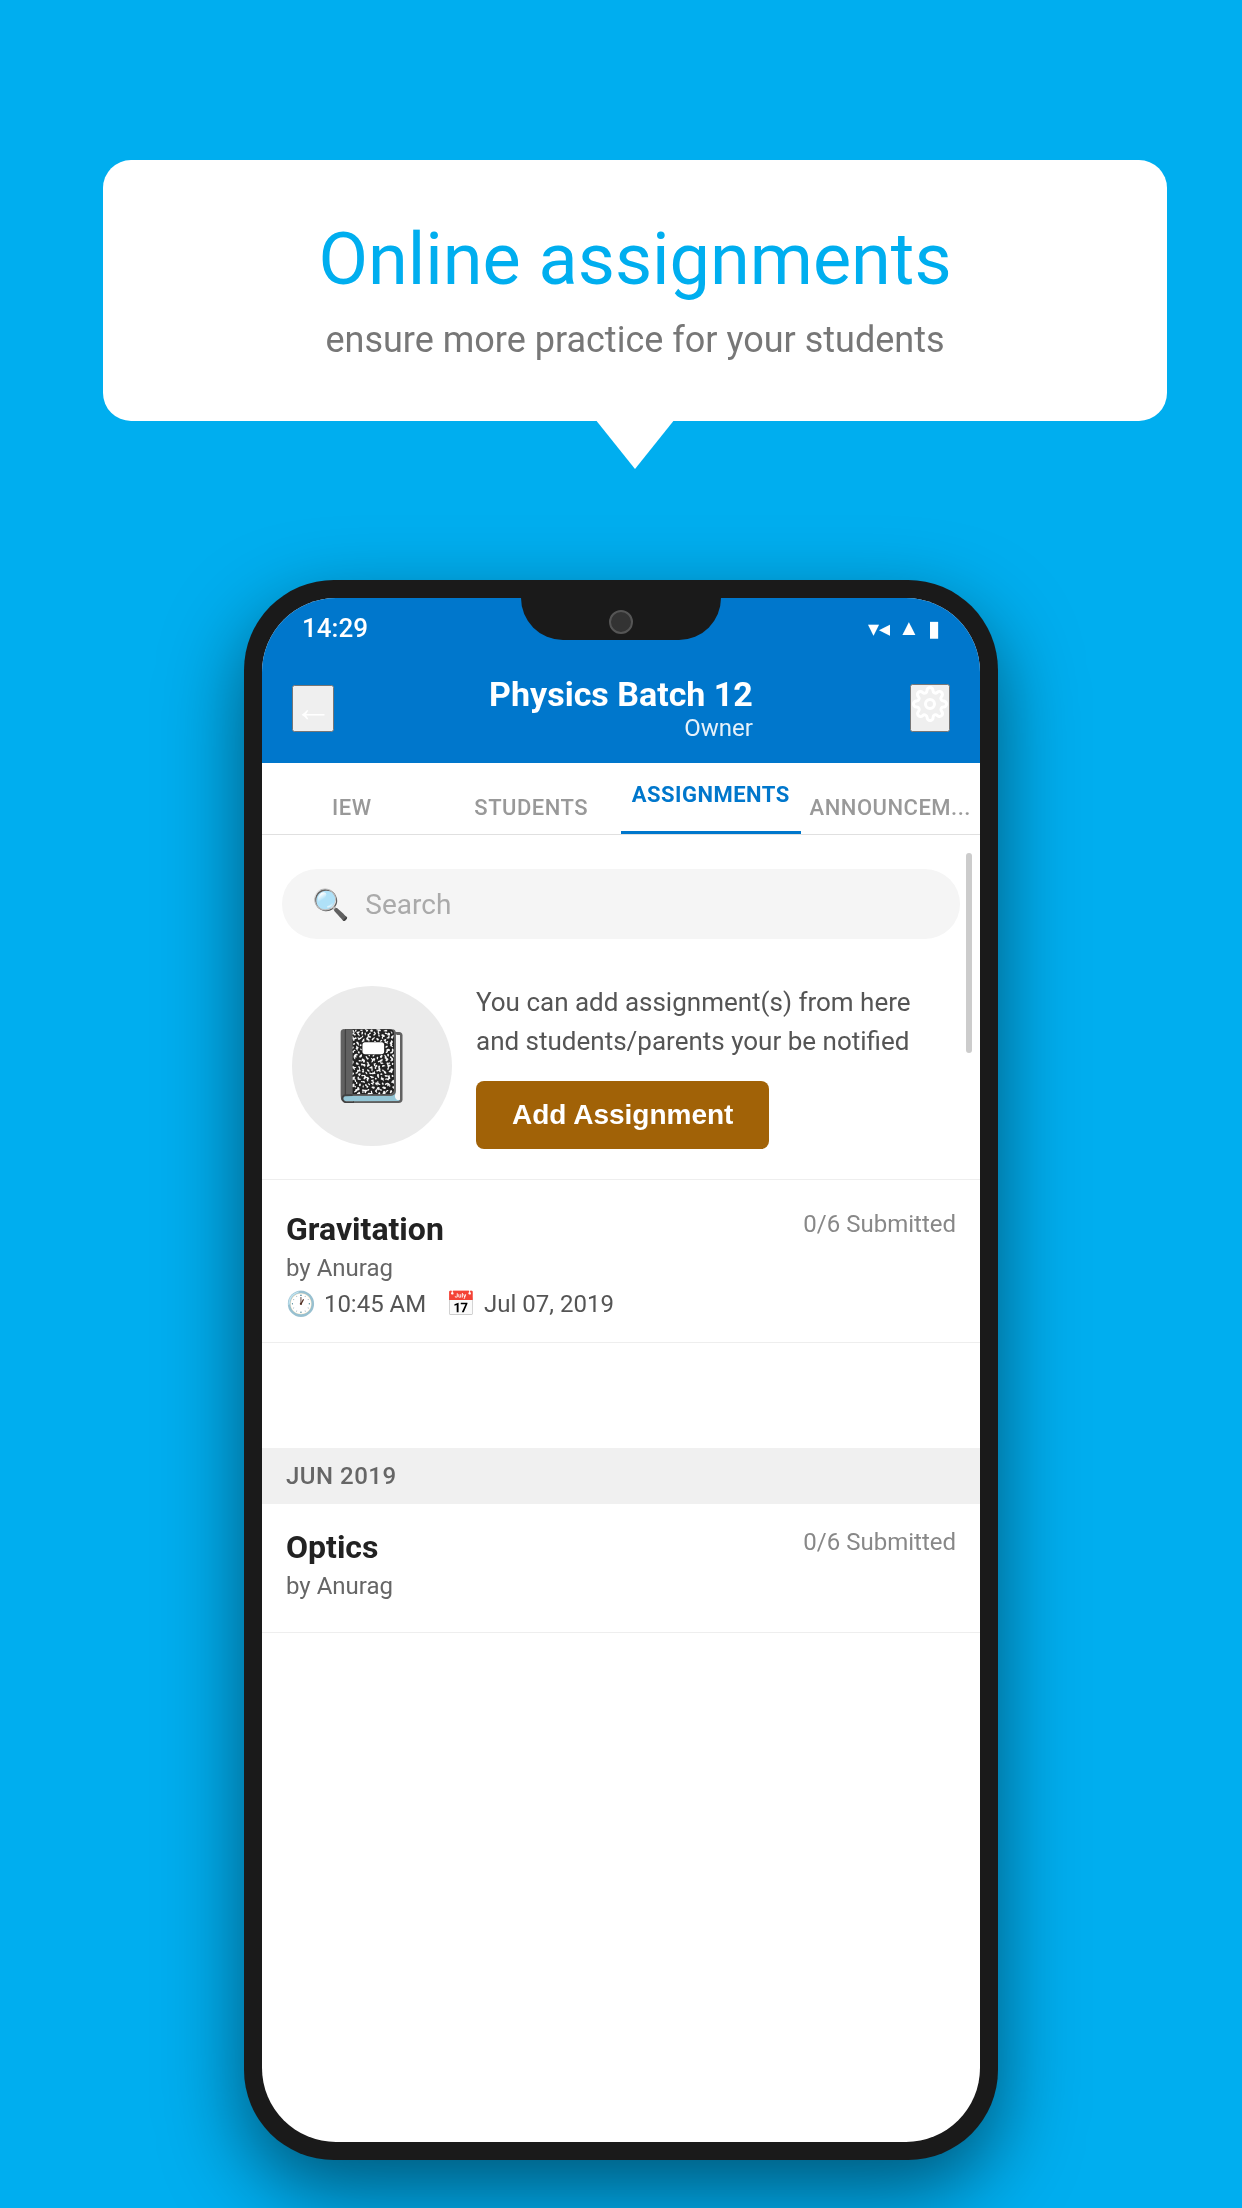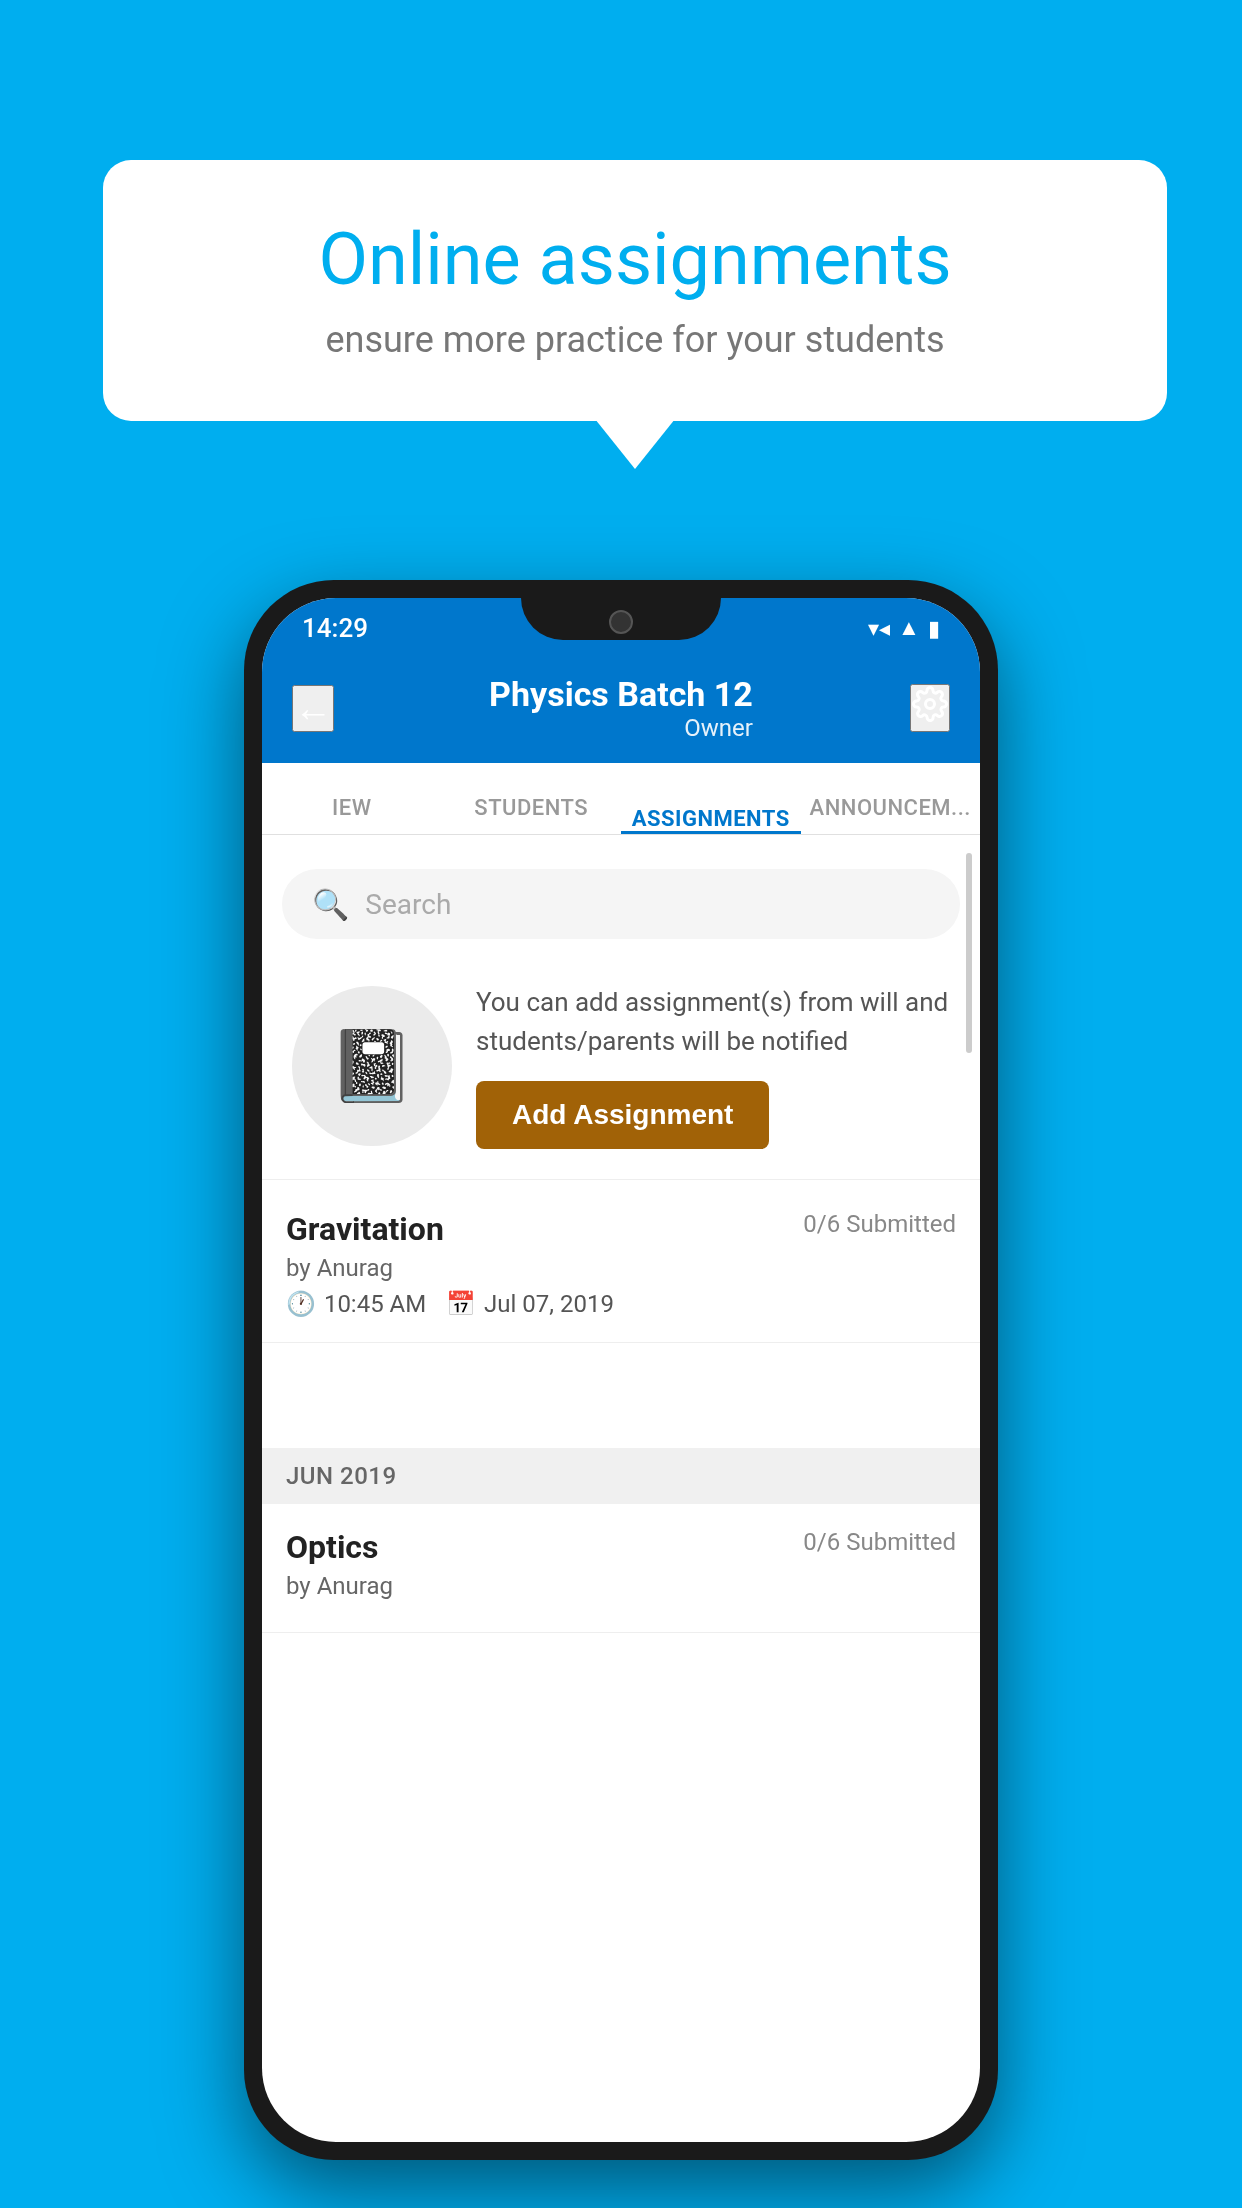--- a/index.html
+++ b/index.html
@@ -192,21 +192,21 @@
       font-size: 22px;
       font-weight: 500;
       color: #999;
       padding-bottom: 14px;
       cursor: pointer;
       letter-spacing: 0.5px;
     }
     .tab-item.active {
       color: #0077CC;
       border-bottom: 3px solid #0077CC;
-      padding-bottom: 0;
+      padding-bottom: 24px;
       font-weight: 700;
       text-align: center;
     }
 
     
     .search-bar-container {
       position: absolute;
       top: 255px;
       left: 0;
       right: 0;
@@ -407,21 +407,21 @@
         <span class="search-icon-inner">🔍</span>
         <span class="search-text">Search</span>
       </div>
     </div>
 
     <div class="promo-card">
       <div class="promo-icon-circle">
         <span class="notebook-icon">📓</span>
       </div>
       <div class="promo-text-area">
-        <div class="promo-description">You can add assignment(s) from will and students/parents will be notified</div>
+        <div class="promo-description">You can add assignment(s) from here and students/parents your be notified</div>
         <button class="add-assignment-btn">Add Assignment</button>
       </div>
     </div>
 
     <div class="jul-section">
       <div class="assignment-item">
         <div class="assignment-top-row">
           <span class="assignment-name">Gravitation</span>
           <span class="assignment-submitted">0/6 Submitted</span>
         </div>

